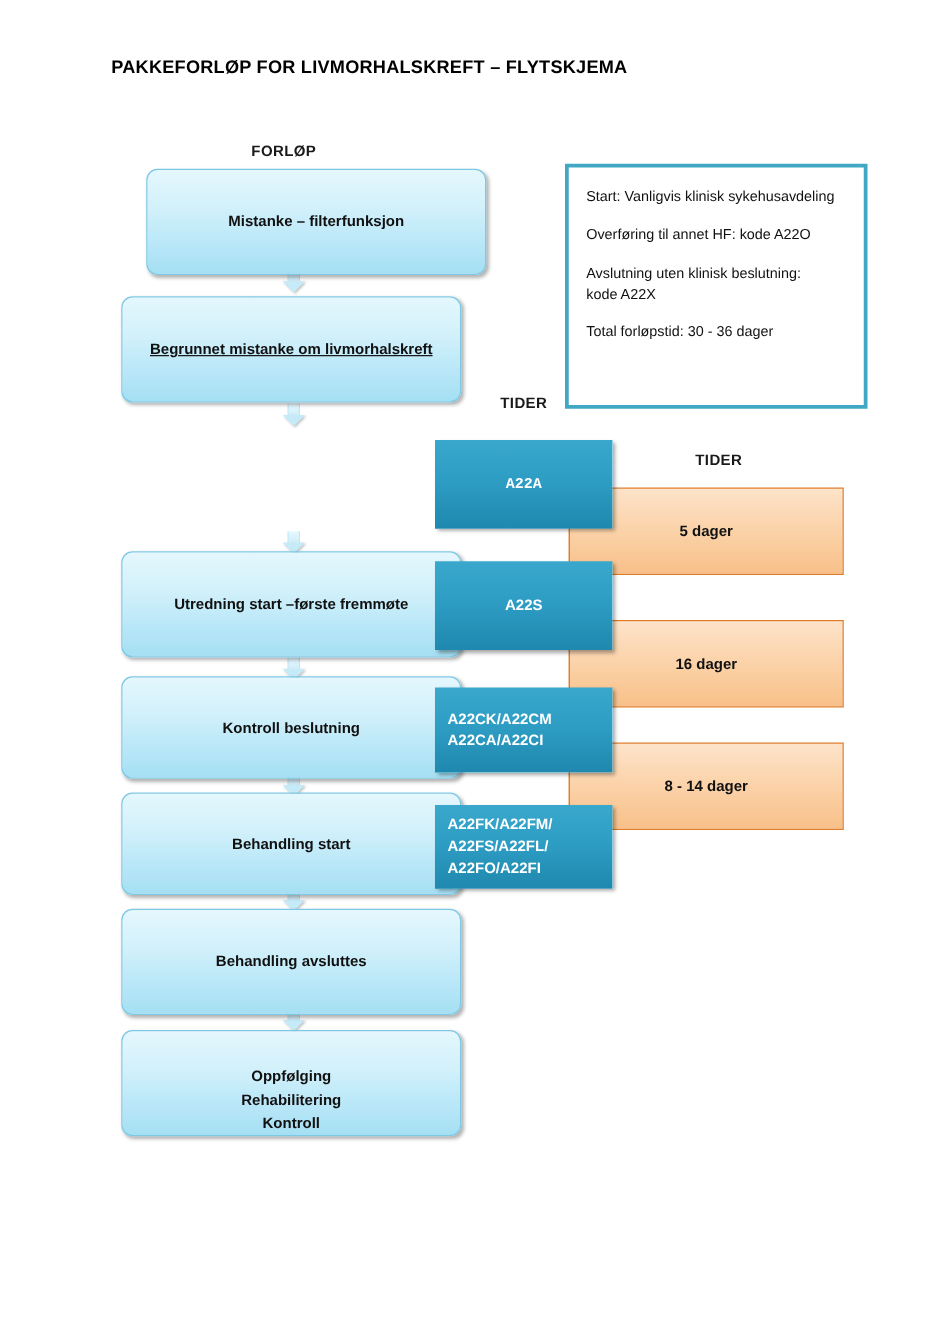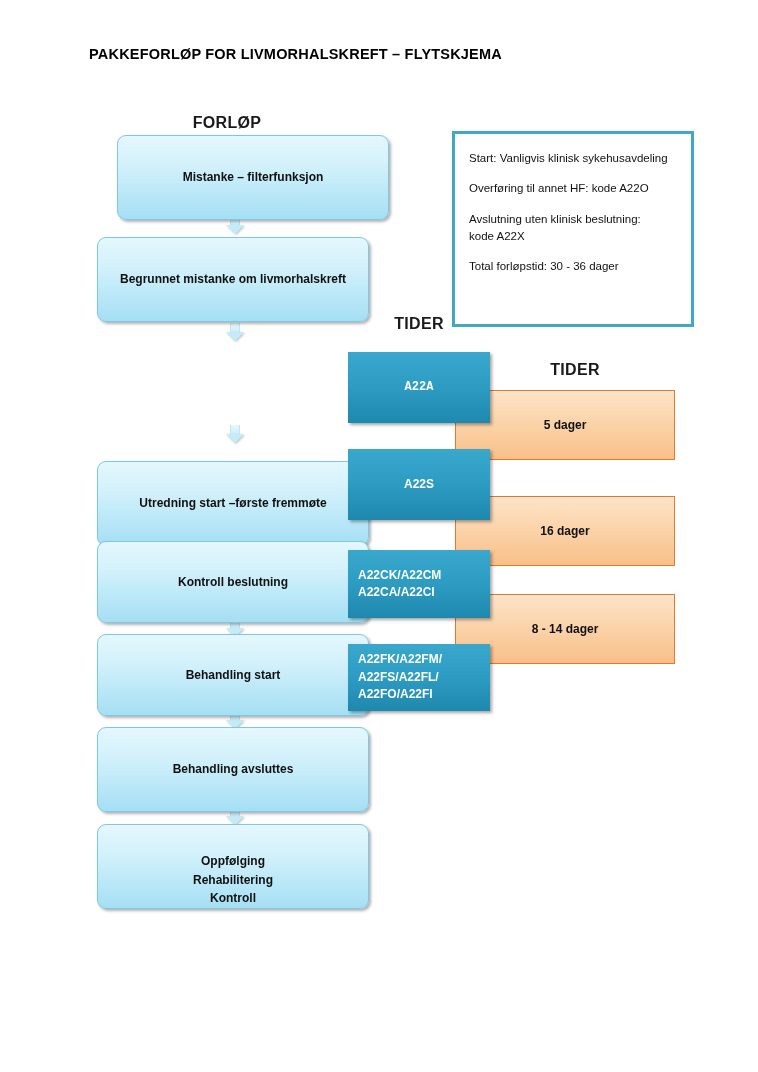--- a/index.html
+++ b/index.html
@@ -20,21 +20,21 @@
     font-size:14.5px;
     font-weight:bold;
     letter-spacing:0.2px;
     color:#000000;
     white-space:nowrap;
   }
 
   
   .col-header{
     position:absolute;
-    font-size:16px;
+    font-size:12px;
     font-weight:bold;
     color:#1a1a1a;
     letter-spacing:0.3px;
     white-space:nowrap;
     text-align:center;
   }
 
   
   .flow-box{
     position:absolute;
@@ -200,24 +200,24 @@
     <div class="head"></div>
   </div>
   <div class="connector" style="top:807px;">
     <div class="shaft"></div>
     <div class="head"></div>
   </div>
 
   <div class="flow-box" style="top:135px;height:85px;margin-left:20px;">
     <span class="flow-label">Mistanke – filterfunksjon</span>
   </div>
-  <div class="flow-box" style="top:237px;height:85px;">
+  <div class="flow-box" style="top:237px;height:85px;text-decoration:underline;">
     <span class="flow-label">Begrunnet mistanke om livmorhalskreft</span>
   </div>
-  <div class="flow-box" style="top:461px;height:85px;">
+  <div class="flow-box" style="top:441px;height:85px;">
     <span class="flow-label">Utredning start –første fremmøte</span>
   </div>
   <div class="flow-box" style="top:541px;height:82px;">
     <span class="flow-label">Kontroll beslutning</span>
   </div>
   <div class="flow-box" style="top:634px;height:82px;">
     <span class="flow-label">Behandling start</span>
   </div>
   <div class="flow-box" style="top:727px;height:85px;">
     <span class="flow-label">Behandling avsluttes</span>

